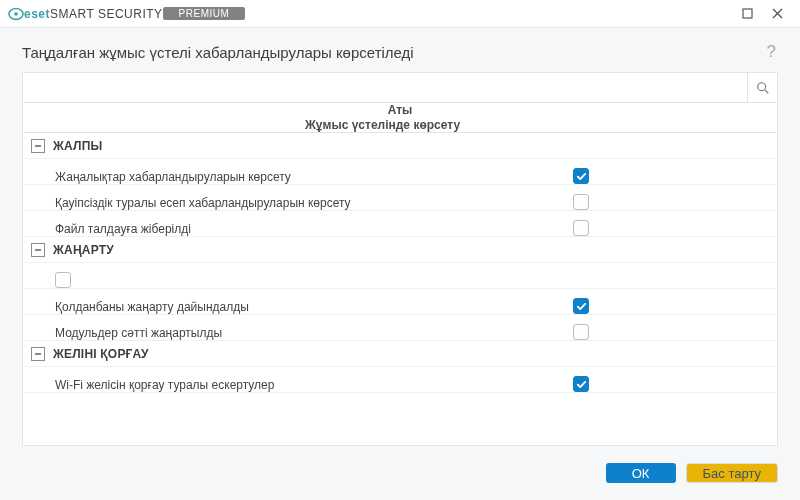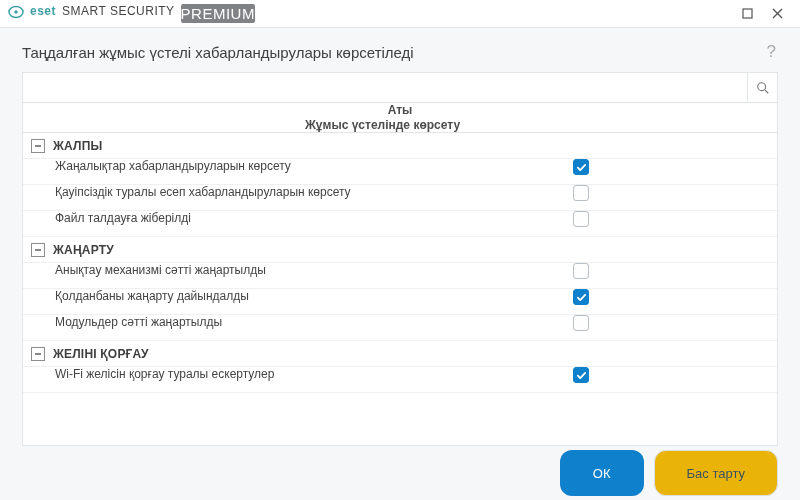--- a/index.html
+++ b/index.html
@@ -1,24 +1,24 @@
 <!DOCTYPE html>
 <html><head>
 <meta charset="utf-8">
 <style>
   * { box-sizing: border-box; margin: 0; padding: 0; }
   html, body { width: 800px; height: 500px; overflow: hidden; font-family: "Segoe UI", Arial, sans-serif; background: #fff; }
   .window { width: 800px; height: 500px; display: flex; flex-direction: column; background: #f5f7f9; }
 
   
   .titlebar { height: 28px; background: #fff; display: flex; align-items: center; padding: 0 8px; border-bottom: 1px solid #e6e6e6; }
-  .brand { display: flex; align-items: flex-start; gap: 6px; font-size: 12px; color: #444; }
+  .brand { display: flex; align-items: center; font-size: 12px; color: #444; }
   .brand-eset { color: #3fa0a6; font-weight: 600; letter-spacing: 0.5px; }
   .brand-smart { color: #444; font-weight: 400; letter-spacing: 0.5px; }
-  .brand-badge { background: #808285; color: #fff; font-size: 15px; padding: 1px 0; border-radius: 2px; letter-spacing: 0.5px; }
+  .brand-badge { background: #808285; color: #fff; font-size: 10px; padding: 1px 16px; border-radius: 2px; letter-spacing: 0.5px; }
   .title-spacer { flex: 1; }
   .title-btn { width: 30px; height: 100%; display: flex; align-items: center; justify-content: center; color: #555; cursor: pointer; }
   .title-btn svg { width: 11px; height: 11px; }
 
   
   .dlg-header { display: flex; align-items: center; padding: 14px 22px 10px 22px; }
   .dlg-title { font-size: 15px; color: #404040; font-weight: 400; flex: 1; }
   .help-q { color: #a9a9a9; font-size: 17px; cursor: pointer; padding: 0 2px; }
 
   
@@ -35,32 +35,32 @@
   .col-name { flex: 1; }
   .col-show { width: 190px; text-align: left; }
 
   
   .rows { flex: 1; overflow: auto; }
   .group-row { display: flex; align-items: center; height: 26px; padding: 0 6px 0 8px; border-bottom: 1px solid #eef0f2; }
   .expander { width: 14px; height: 14px; border: 1px solid #8d8d8d; color: #555; display: flex; align-items: center; justify-content: center; background: #fff; cursor: pointer; margin-right: 8px; flex-shrink: 0; }
   .expander svg { width: 8px; height: 8px; }
   .group-label { font-weight: 700; font-size: 12px; color: #3f3f3f; letter-spacing: 0.2px; }
 
-  .item-row { display: flex; align-items: flex-start; height: 26px; padding: 0 14px 0 32px; border-bottom: 1px solid #eef0f2; }
+  .item-row { display: flex; align-items: flex-end; height: 26px; padding: 0 14px 0 32px; border-bottom: 1px solid #eef0f2; }
   .item-label { flex: 1; font-size: 12px; color: #444; }
   .item-check { width: 190px; display: flex; align-items: center; justify-content: flex-start; }
 
   .cb { width: 16px; height: 16px; border-radius: 3px; border: 1px solid #b9bfc4; background: #fefefe; display: inline-flex; align-items: center; justify-content: center; cursor: pointer; }
   .cb.checked { background: #0f80cc; border-color: #0f80cc; }
   .cb.checked svg { width: 11px; height: 11px; color: #fff; display: block; }
   .cb svg { display: none; }
 
   
   .footer { height: 54px; display: flex; align-items: center; justify-content: flex-end; padding: 0 22px; gap: 10px; }
-  .btn { height: 46px; min-width: 70px; padding: 0 32px; font-size: 13px; border-radius: 12px; border: 1px solid transparent; cursor: pointer; display: inline-flex; align-items: center; justify-content: center; }
+  .btn { height: 20px; min-width: 70px; padding: 0 16px; font-size: 13px; border-radius: 3px; border: 1px solid transparent; cursor: pointer; display: inline-flex; align-items: center; justify-content: center; }
   .btn-primary { background: #0f80cc; color: #fff; }
   .btn-secondary { background: #eab308; color: #3e5361; border-color: #d8dee3; }
 </style>
 </head>
 <body>
 
 <div class="window">
 
   <div class="titlebar">
     <div class="brand">
@@ -140,21 +140,20 @@
         </div>
         <div class="group-row">
           <span class="expander">
             <svg viewBox="0 0 8 8">
               <line x1="1" y1="4" x2="7" y2="4" stroke="currentColor" stroke-width="1.4"></line>
             </svg>
           </span>
           <span class="group-label">ЖАҢАРТУ</span>
         </div>
         <div class="item-row">
-          <span class="item-label">Анықтау механизмі сәтті жаңартылды</span>
           <span class="item-check">
             <span class="cb"></span>
           </span>
         </div>
         <div class="item-row">
           <span class="item-label">Қолданбаны жаңарту дайындалды</span>
           <span class="item-check">
             <span class="cb checked">
               <svg viewBox="0 0 12 12">
                 <path d="M2 6.2 L4.6 8.8 L10 3.2" fill="none" stroke="currentColor" stroke-width="2" stroke-linecap="round" stroke-linejoin="round"></path>

